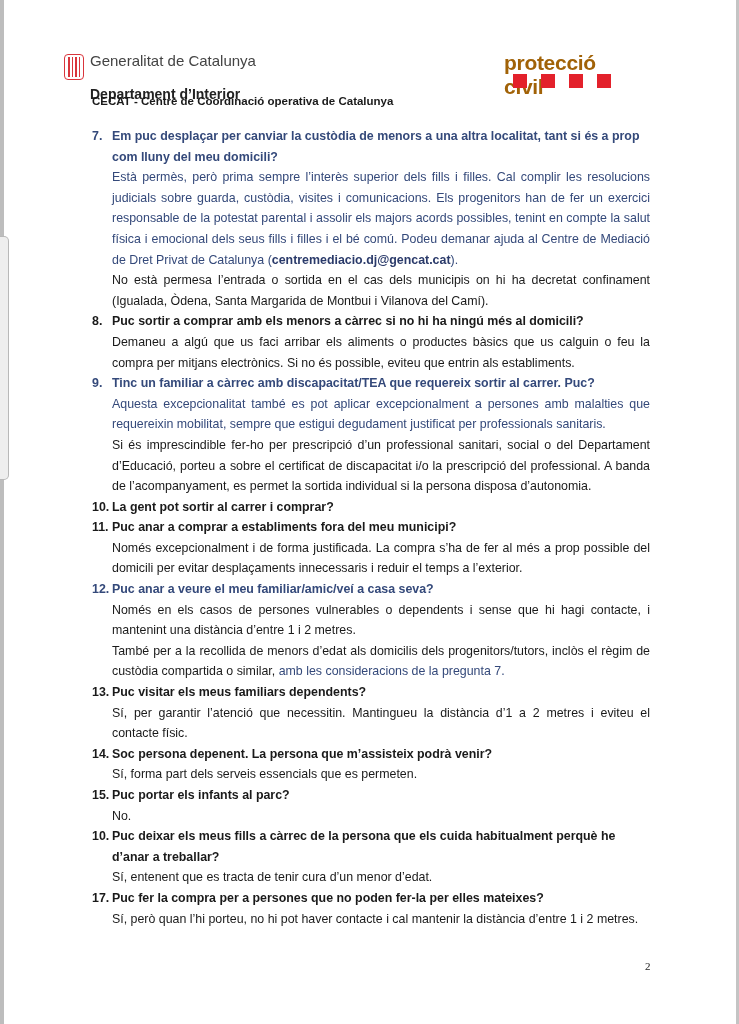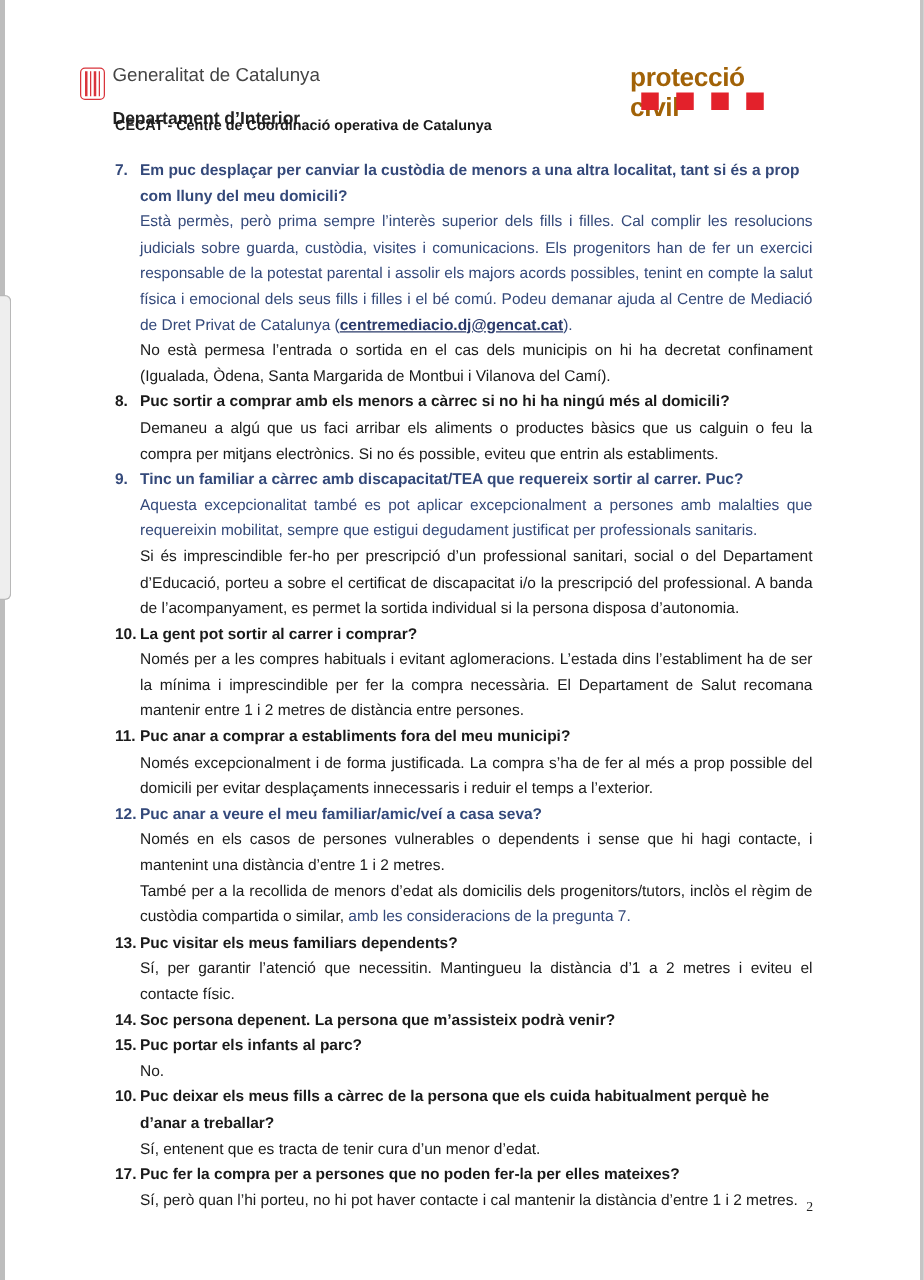--- a/index.html
+++ b/index.html
@@ -18,21 +18,21 @@
   .pc-title { position:absolute; left:504px; top:51px; font-size:21px; font-weight:bold; color:#a16207; letter-spacing:-0.3px; }
   .pc-squares { position:absolute; left:513px; top:74px; display:flex; gap:14px; }
   .pc-squares span { width:14px; height:14px; background:#e3212b; }
   .cecat { position:absolute; left:92px; top:95px; font-size:11.5px; font-weight:bold; color:#1a1a1a; }
   .content { position:absolute; left:92px; top:126px; width:558px; font-family:"Liberation Sans", sans-serif;
              font-size:12.4px; line-height:20.6px; }
   .q { font-weight:bold; display:flex; }
   .q .num { width:20px; flex:none; }
   .a { margin-left:20px; text-align:justify; }
   .blue { color:#34497a; }
-  .a.blue a, .email { font-weight:bold; text-decoration:underline; color:#2a3a6a; }
+  .a.blue a, .email { font-weight:bold; color:#2a3a6a; }
   .page-num { position:absolute; left:645px; top:960px; font-family:"Liberation Serif", serif; font-size:11px; color:#222; }
 </style>
 </head>
 <body>
 
 <div class="edge-left"></div>
 <div class="edge-right"></div>
 <div class="side-tab"></div>
 
 <div class="header">
@@ -75,21 +75,20 @@
     <span class="num">9.</span>
     <span>Tinc un familiar a càrrec amb discapacitat/TEA que requereix sortir al carrer. Puc?</span>
   </div>
   <div class="a blue">Aquesta excepcionalitat també es pot aplicar excepcionalment a persones amb malalties que requereixin mobilitat, sempre que estigui degudament justificat per professionals sanitaris.</div>
   <div class="a">Si és imprescindible fer-ho per prescripció d’un professional sanitari, social o del Departament d’Educació, porteu a sobre el certificat de discapacitat i/o la prescripció del professional. A banda de l’acompanyament, es permet la sortida individual si la persona disposa d’autonomia.</div>
 
   <div class="q">
     <span class="num">10.</span>
     <span>La gent pot sortir al carrer i comprar?</span>
   </div>
-  <div class="a">Només per a les compres habituals i evitant aglomeracions. L’estada dins l’establiment ha de ser la mínima i imprescindible per fer la compra necessària. El Departament de Salut recomana mantenir entre 1 i 2 metres de distància entre persones.</div>
 
   <div class="q">
     <span class="num">11.</span>
     <span>Puc anar a comprar a establiments fora del meu municipi?</span>
   </div>
   <div class="a">Només excepcionalment i de forma justificada. La compra s’ha de fer al més a prop possible del domicili per evitar desplaçaments innecessaris i reduir el temps a l’exterior.</div>
 
   <div class="q blue">
     <span class="num">12.</span>
     <span>Puc anar a veure el meu familiar/amic/veí a casa seva?</span>
@@ -102,20 +101,21 @@
   <div class="q">
     <span class="num">13.</span>
     <span>Puc visitar els meus familiars dependents?</span>
   </div>
   <div class="a">Sí, per garantir l’atenció que necessitin. Mantingueu la distància d’1 a 2 metres i eviteu el contacte físic.</div>
 
   <div class="q">
     <span class="num">14.</span>
     <span>Soc persona depenent. La persona que m’assisteix podrà venir?</span>
   </div>
+  <div class="a">Sí, forma part dels serveis essencials que es permeten.</div>
 
   <div class="q">
     <span class="num">15.</span>
     <span>Puc portar els infants al parc?</span>
   </div>
   <div class="a">No.</div>
 
   <div class="q">
     <span class="num">10.</span>
     <span>Puc deixar els meus fills a càrrec de la persona que els cuida habitualment perquè he d’anar a treballar?</span>

